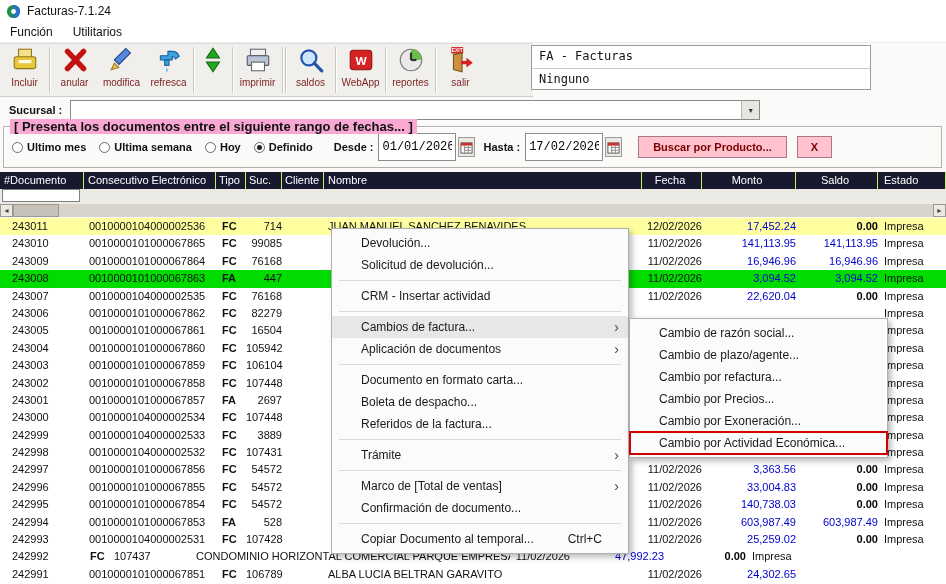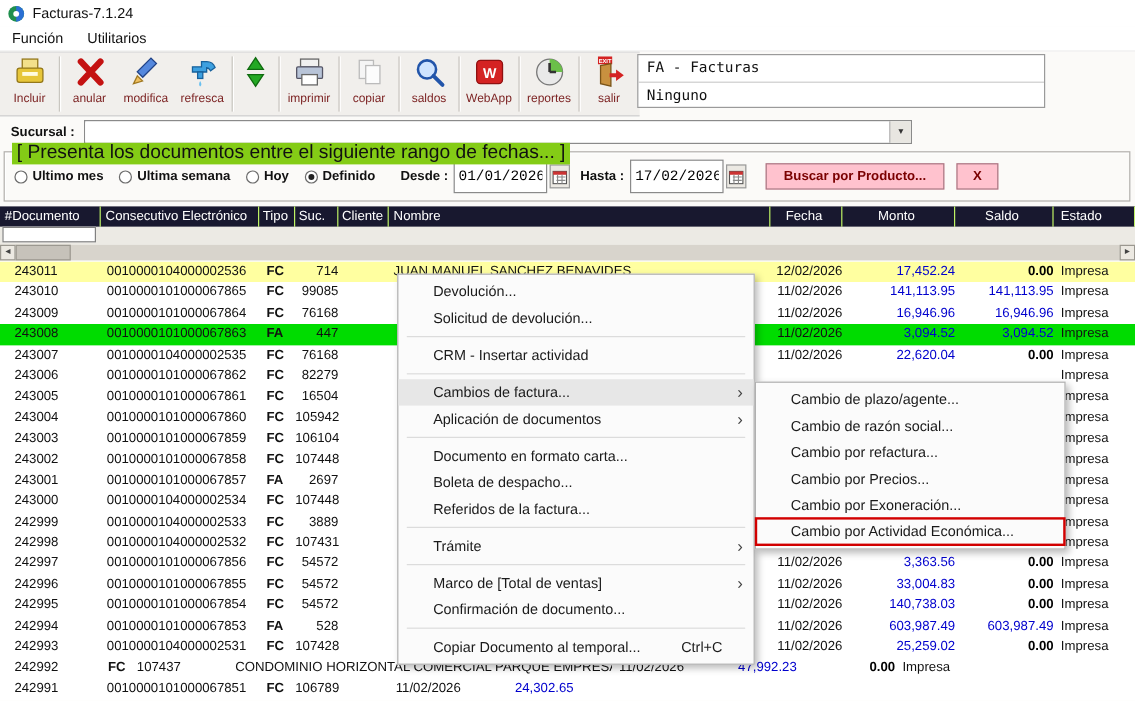--- a/index.html
+++ b/index.html
@@ -31,21 +31,21 @@
   .sucursal-row{position:absolute;top:98px;left:0;width:946px;height:24px;display:flex;align-items:center;}
   .sucursal-label{font-size:11px;font-weight:bold;margin-left:9px;white-space:nowrap;}
   .combo{margin-left:8px;width:690px;height:20px;background:#ffffff;border:1px solid #8a8a8a;
          display:flex;align-items:center;box-sizing:border-box;}
   .combo input{flex:1;border:none;outline:none;height:16px;font-size:11px;padding:0 4px;font-family:inherit;}
   .combo-btn{width:17px;height:18px;background:#e8e6e1;border-left:1px solid #b5b5b5;display:flex;
              align-items:center;justify-content:center;font-size:7px;color:#333;}
   
   .groupbox{position:absolute;top:126px;left:3px;width:939px;height:42px;border:1px solid #b2b0ac;
             box-shadow:inset 1px 1px 0 #ffffff;box-sizing:border-box;}
-  .group-title{position:absolute;top:-8px;left:6px;background:#84cc16;padding:0 4px;font-size:16px;font-weight:normal;white-space:nowrap;}
+  .group-title{position:absolute;top:-8px;left:6px;background:#f9a8d4;padding:0 4px;font-size:13px;font-weight:bold;white-space:nowrap;}
   .group-content{display:flex;align-items:center;height:100%;padding-left:8px;box-sizing:border-box;}
   .radio-opt{display:flex;align-items:center;margin-right:13px;cursor:default;}
   .rdot{width:11px;height:11px;border:1px solid #6b6b6b;border-radius:50%;background:#ffffff;position:relative;margin-right:4px;flex:0 0 auto;box-sizing:border-box;}
   .rdot.sel::after{content:'';position:absolute;left:2px;top:2px;right:2px;bottom:2px;background:#222;border-radius:50%;}
   .rlabel{font-size:11px;font-weight:bold;white-space:nowrap;}
   .date-label{font-size:11px;font-weight:bold;margin:0 5px 0 8px;white-space:nowrap;}
   .date-field{width:78px;height:28px;border:1px solid #8a8a8a;font-size:12px;padding:0 3px;box-sizing:border-box;font-family:Liberation Mono, monospace;}
   .cal-btn{width:17px;height:20px;background:#ece9e3;border:1px solid #9a9a9a;margin-left:2px;display:flex;
            align-items:center;justify-content:center;box-sizing:border-box;}
   .pink-btn{margin-left:16px;height:22px;background:var(--pink,#ffc2ce);border:1px solid #a87884;
@@ -155,27 +155,20 @@
     <div class="tb-sep"></div>
     <div class="tbtn">
       <span class="ticon"><svg viewBox="0 0 26 26" width="28" height="28">
             <rect x="6" y="3" width="14" height="6" fill="#f0f0f0" stroke="#666"></rect>
             <rect x="3" y="9" width="20" height="9" rx="1" fill="#b8c4d8" stroke="#556"></rect>
             <rect x="7" y="15" width="12" height="8" fill="#ffffff" stroke="#666"></rect>
           </svg></span>
       <span class="tlabel">imprimir</span>
     </div>
     <div class="tb-sep"></div>
-    <div class="tbtn">
-      <span class="ticon"><svg viewBox="0 0 26 26" width="28" height="28">
-            <rect x="5" y="4" width="11" height="14" fill="#f5f5f5" stroke="#bbb"></rect>
-            <rect x="10" y="8" width="11" height="14" fill="#fcfcfc" stroke="#bbb"></rect>
-          </svg></span>
-      <span class="tlabel">copiar</span>
-    </div>
     <div class="tb-sep"></div>
     <div class="tbtn">
       <span class="ticon"><svg viewBox="0 0 26 26" width="28" height="28">
             <circle cx="11" cy="11" r="7" fill="#cfe4ff" stroke="#2255aa" stroke-width="2"></circle>
             <line x1="16" y1="16" x2="23" y2="23" stroke="#2255aa" stroke-width="3" stroke-linecap="round"></line>
           </svg></span>
       <span class="tlabel">saldos</span>
     </div>
     <div class="tb-sep"></div>
     <div class="tbtn">
@@ -533,20 +526,21 @@
         <span class="gc c-mon amt">47,992.23</span>
         <span class="gc c-sal zero">0.00</span>
         <span class="gc c-est">Impresa</span>
       </div>
       <div class="grow">
         <span class="gc c-doc">242991</span>
         <span class="gc c-consec">0010000101000067851</span>
         <span class="gc c-tipo">FC</span>
         <span class="gc c-cli">106789</span>
         <span class="gc c-clisp"></span>
+        <span class="gc c-nom">ALBA LUCIA BELTRAN GARAVITO</span>
         <span class="gc c-fec">11/02/2026</span>
         <span class="gc c-mon amt">24,302.65</span>
         <span class="gc c-sal"></span>
         <span class="gc c-est"></span>
       </div>
     </div>
 
   <div class="menu" id="context-menu">
       <div class="menu-item">
         <span>Devolución...</span>
@@ -592,24 +586,24 @@
       </div>
       <div class="menu-sep"></div>
       <div class="menu-item">
         <span>Copiar Documento al temporal...</span>
         <span class="mi-shortcut">Ctrl+C</span>
       </div>
     </div>
 
   <div class="menu" id="submenu">
       <div class="menu-item">
+        <span>Cambio de razón social...</span>
+      </div>
+      <div class="menu-item">
         <span>Cambio de plazo/agente...</span>
-      </div>
-      <div class="menu-item">
-        <span>Cambio de razón social...</span>
       </div>
       <div class="menu-item">
         <span>Cambio por refactura...</span>
       </div>
       <div class="menu-item">
         <span>Cambio por Precios...</span>
       </div>
       <div class="menu-item">
         <span>Cambio por Exoneración...</span>
       </div>

